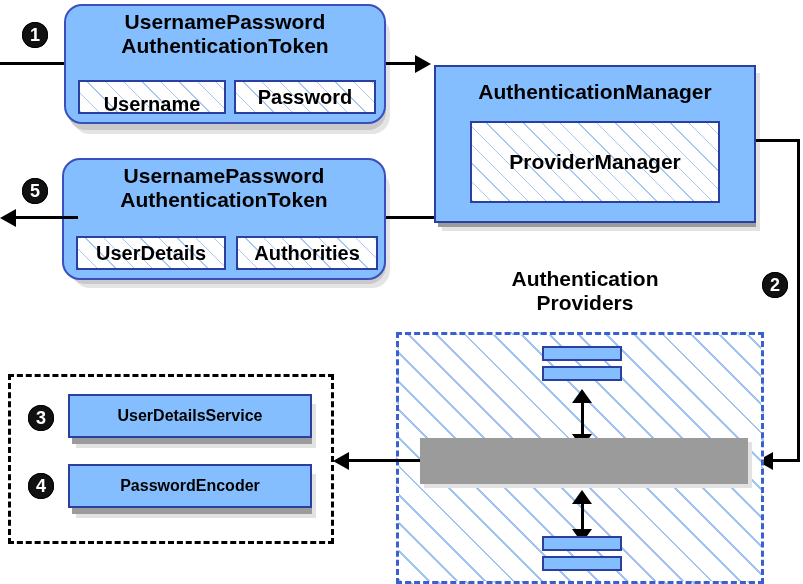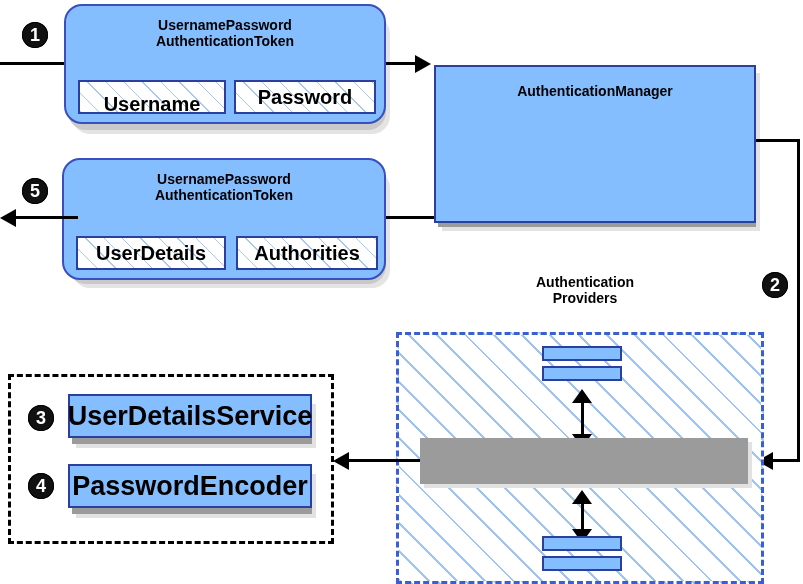--- a/index.html
+++ b/index.html
@@ -106,23 +106,23 @@
   .line{ position:absolute; background:#000000; }
   .line-h{ height:3px; }
   .line-v{ width:3px; }
 
   .arrow{ position:absolute; width:0;height:0; }
   .arrow-r{ border-top:9px solid transparent;border-bottom:9px solid transparent;border-left:16px solid #000; }
   .arrow-l{ border-top:9px solid transparent;border-bottom:9px solid transparent;border-right:16px solid #000; }
   .arrow-u{ border-left:10px solid transparent;border-right:10px solid transparent;border-bottom:14px solid #000; }
   .arrow-d{ border-left:10px solid transparent;border-right:10px solid transparent;border-top:14px solid #000; }
 
-  .t-title{ font-size:14px; }
+  .t-title{ font-size:21px; }
   .t-sub{ font-size:20px; }
-  .t-plain{ font-size:27px; }
+  .t-plain{ font-size:16px; }
 </style>
 </head>
 <body>
 
 <div id="canvas">
 
   <div class="line line-h" style="left:0px;top:62px;width:78px;"></div>
 
   <div class="bullet" style="left:22px;top:22px;">1</div>
 
@@ -143,20 +143,23 @@
 
   <div class="line line-h" style="left:386px;top:62px;width:36px;"></div>
   <div class="arrow arrow-r" style="left:415px;top:55px;"></div>
 
   <div class="node sh sh-light" style="left:442px;top:73px;width:318px;height:158px;"></div>
   <div class="node sh sh-dark" style="left:438px;top:69px;width:318px;height:158px;"></div>
   <div class="node blue" style="left:434px;top:65px;width:322px;height:158px;"></div>
 
   <div class="lbl t-title" style="left:436px;top:76px;width:318px;height:32px;">AuthenticationManager</div>
 
+  <div class="node hatch-white" style="left:470px;top:121px;width:250px;height:82px;">
+    <div class="lbl t-title" style="left:0;top:0;width:100%;height:100%;">ProviderManager</div>
+  </div>
 
   <div class="line line-h" style="left:756px;top:139px;width:44px;"></div>
   <div class="line line-v" style="left:797px;top:139px;height:322px;"></div>
   <div class="line line-h" style="left:772px;top:459px;width:28px;"></div>
   <div class="arrow arrow-l" style="left:757px;top:452px;"></div>
 
   <div class="bullet" style="left:762px;top:272px;">2</div>
 
   <div class="bullet" style="left:22px;top:178px;">5</div>
 

